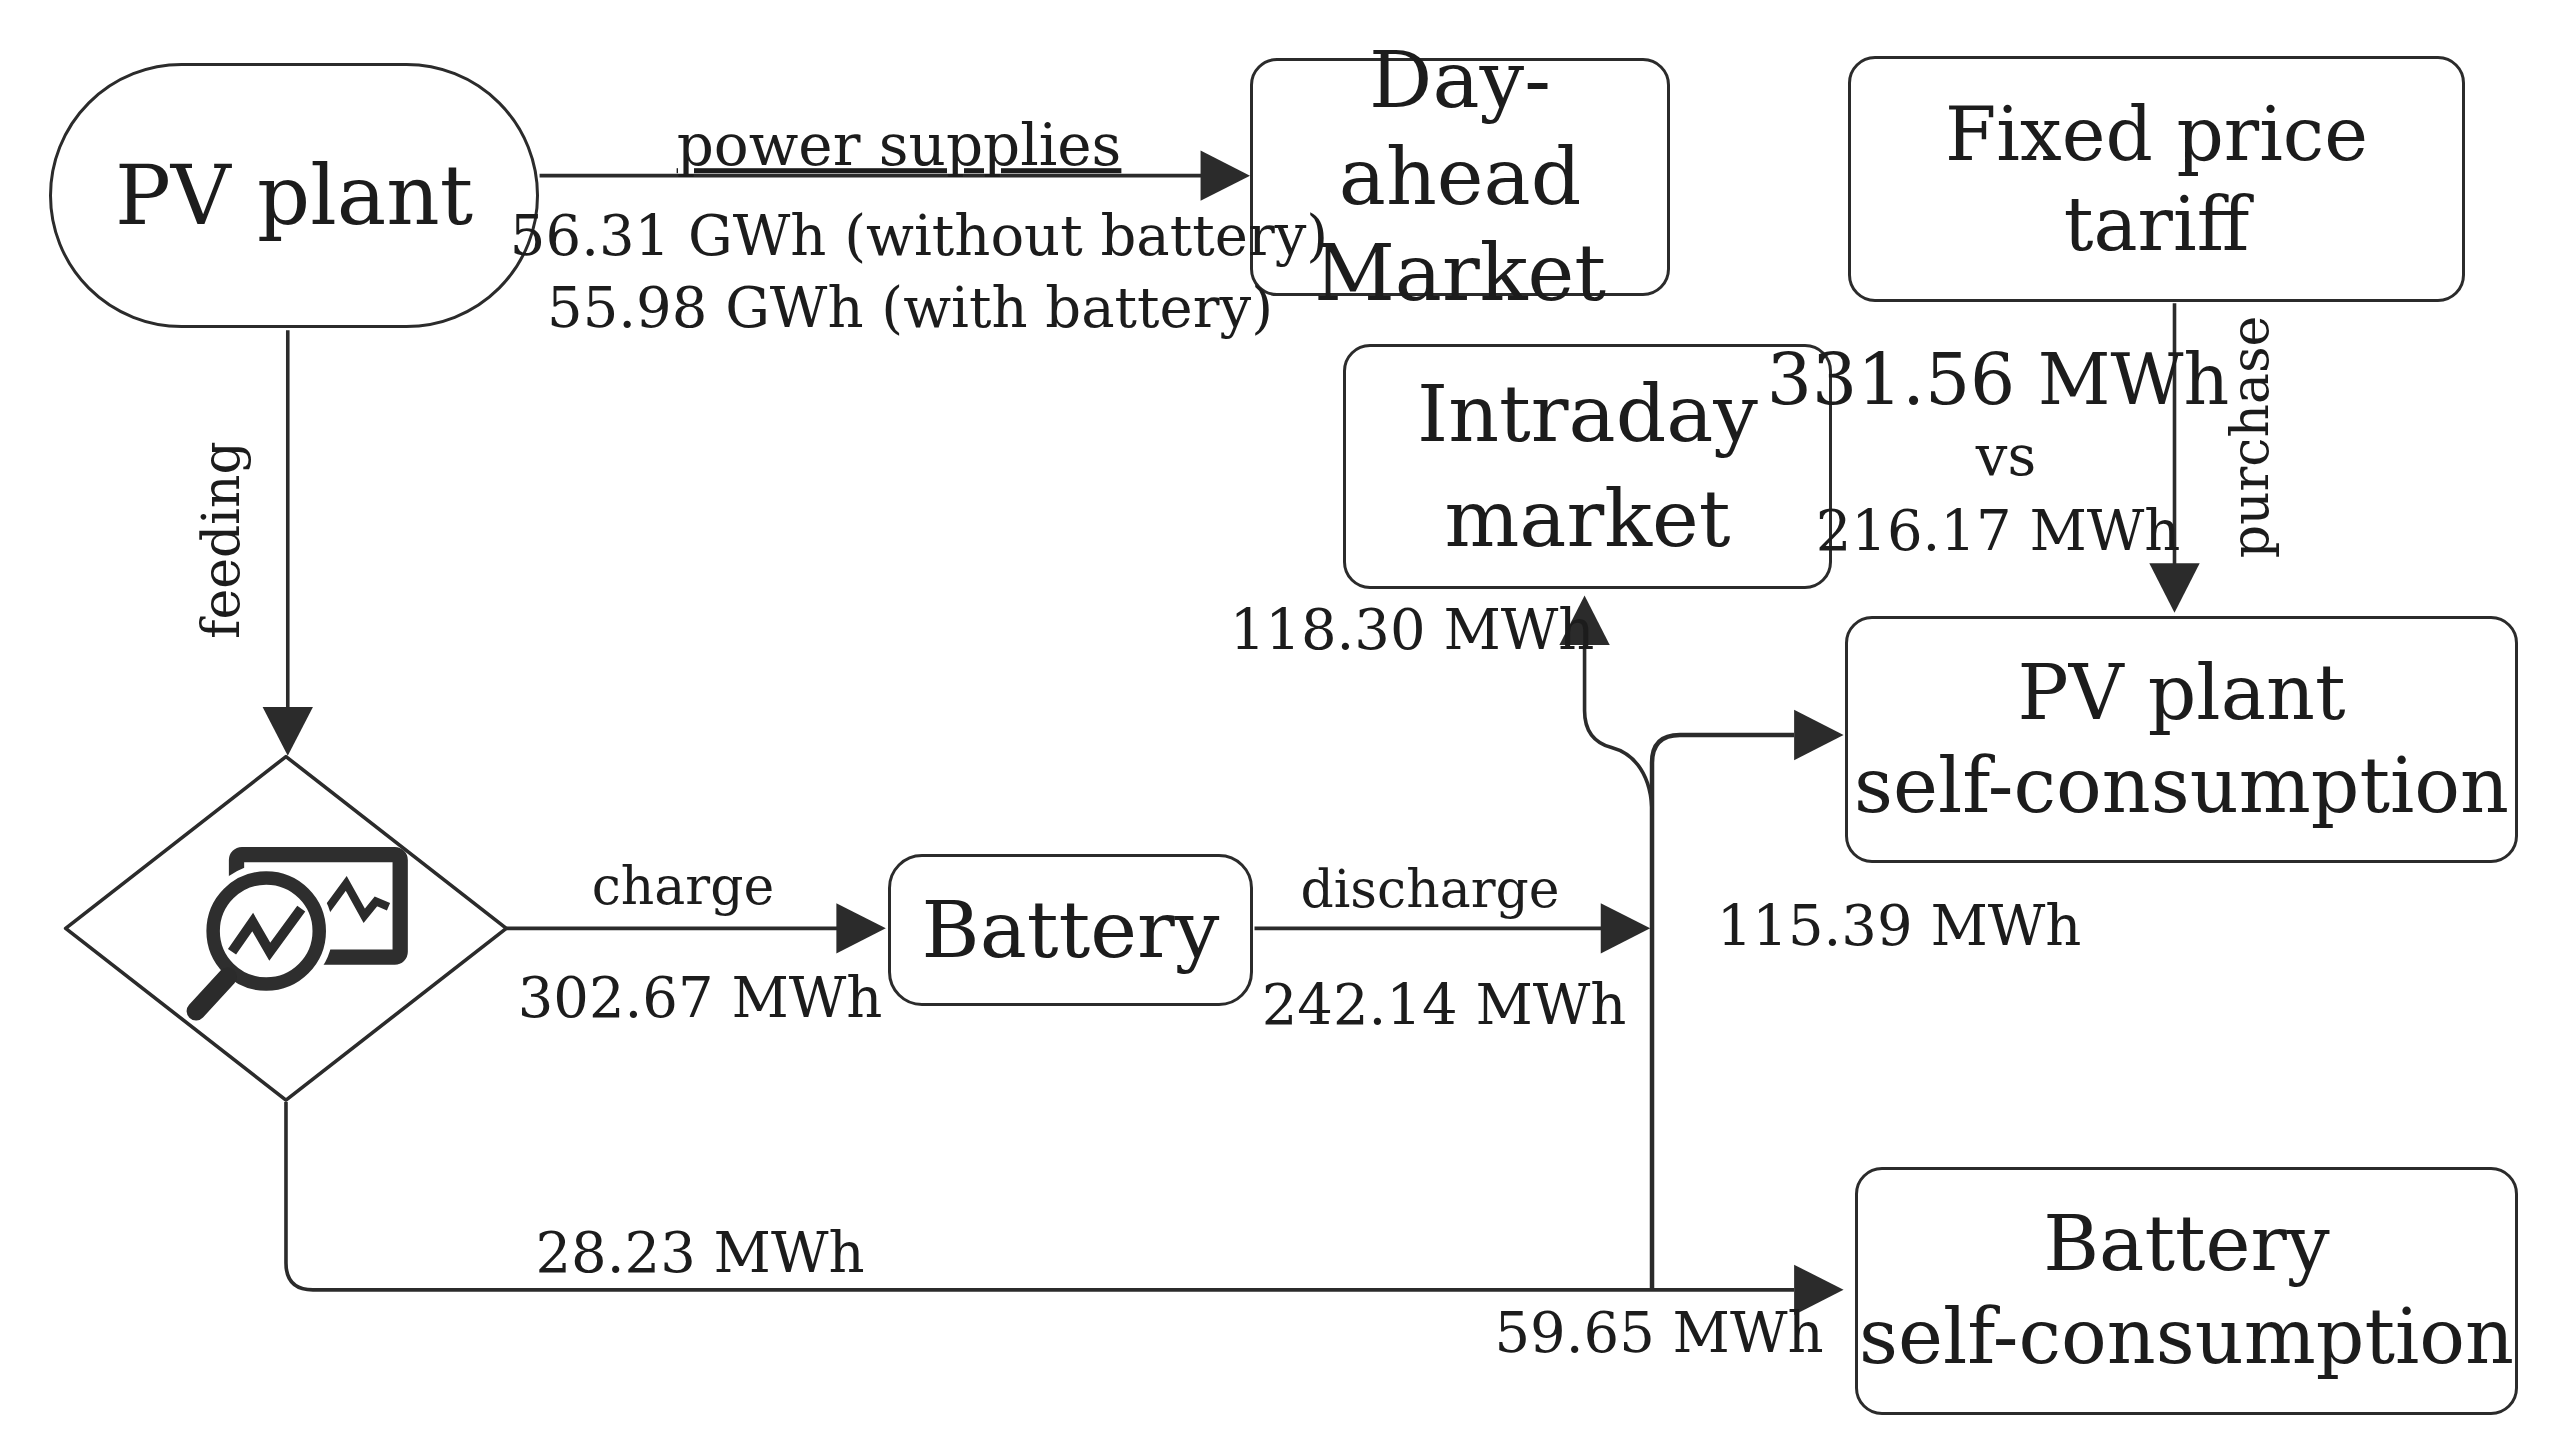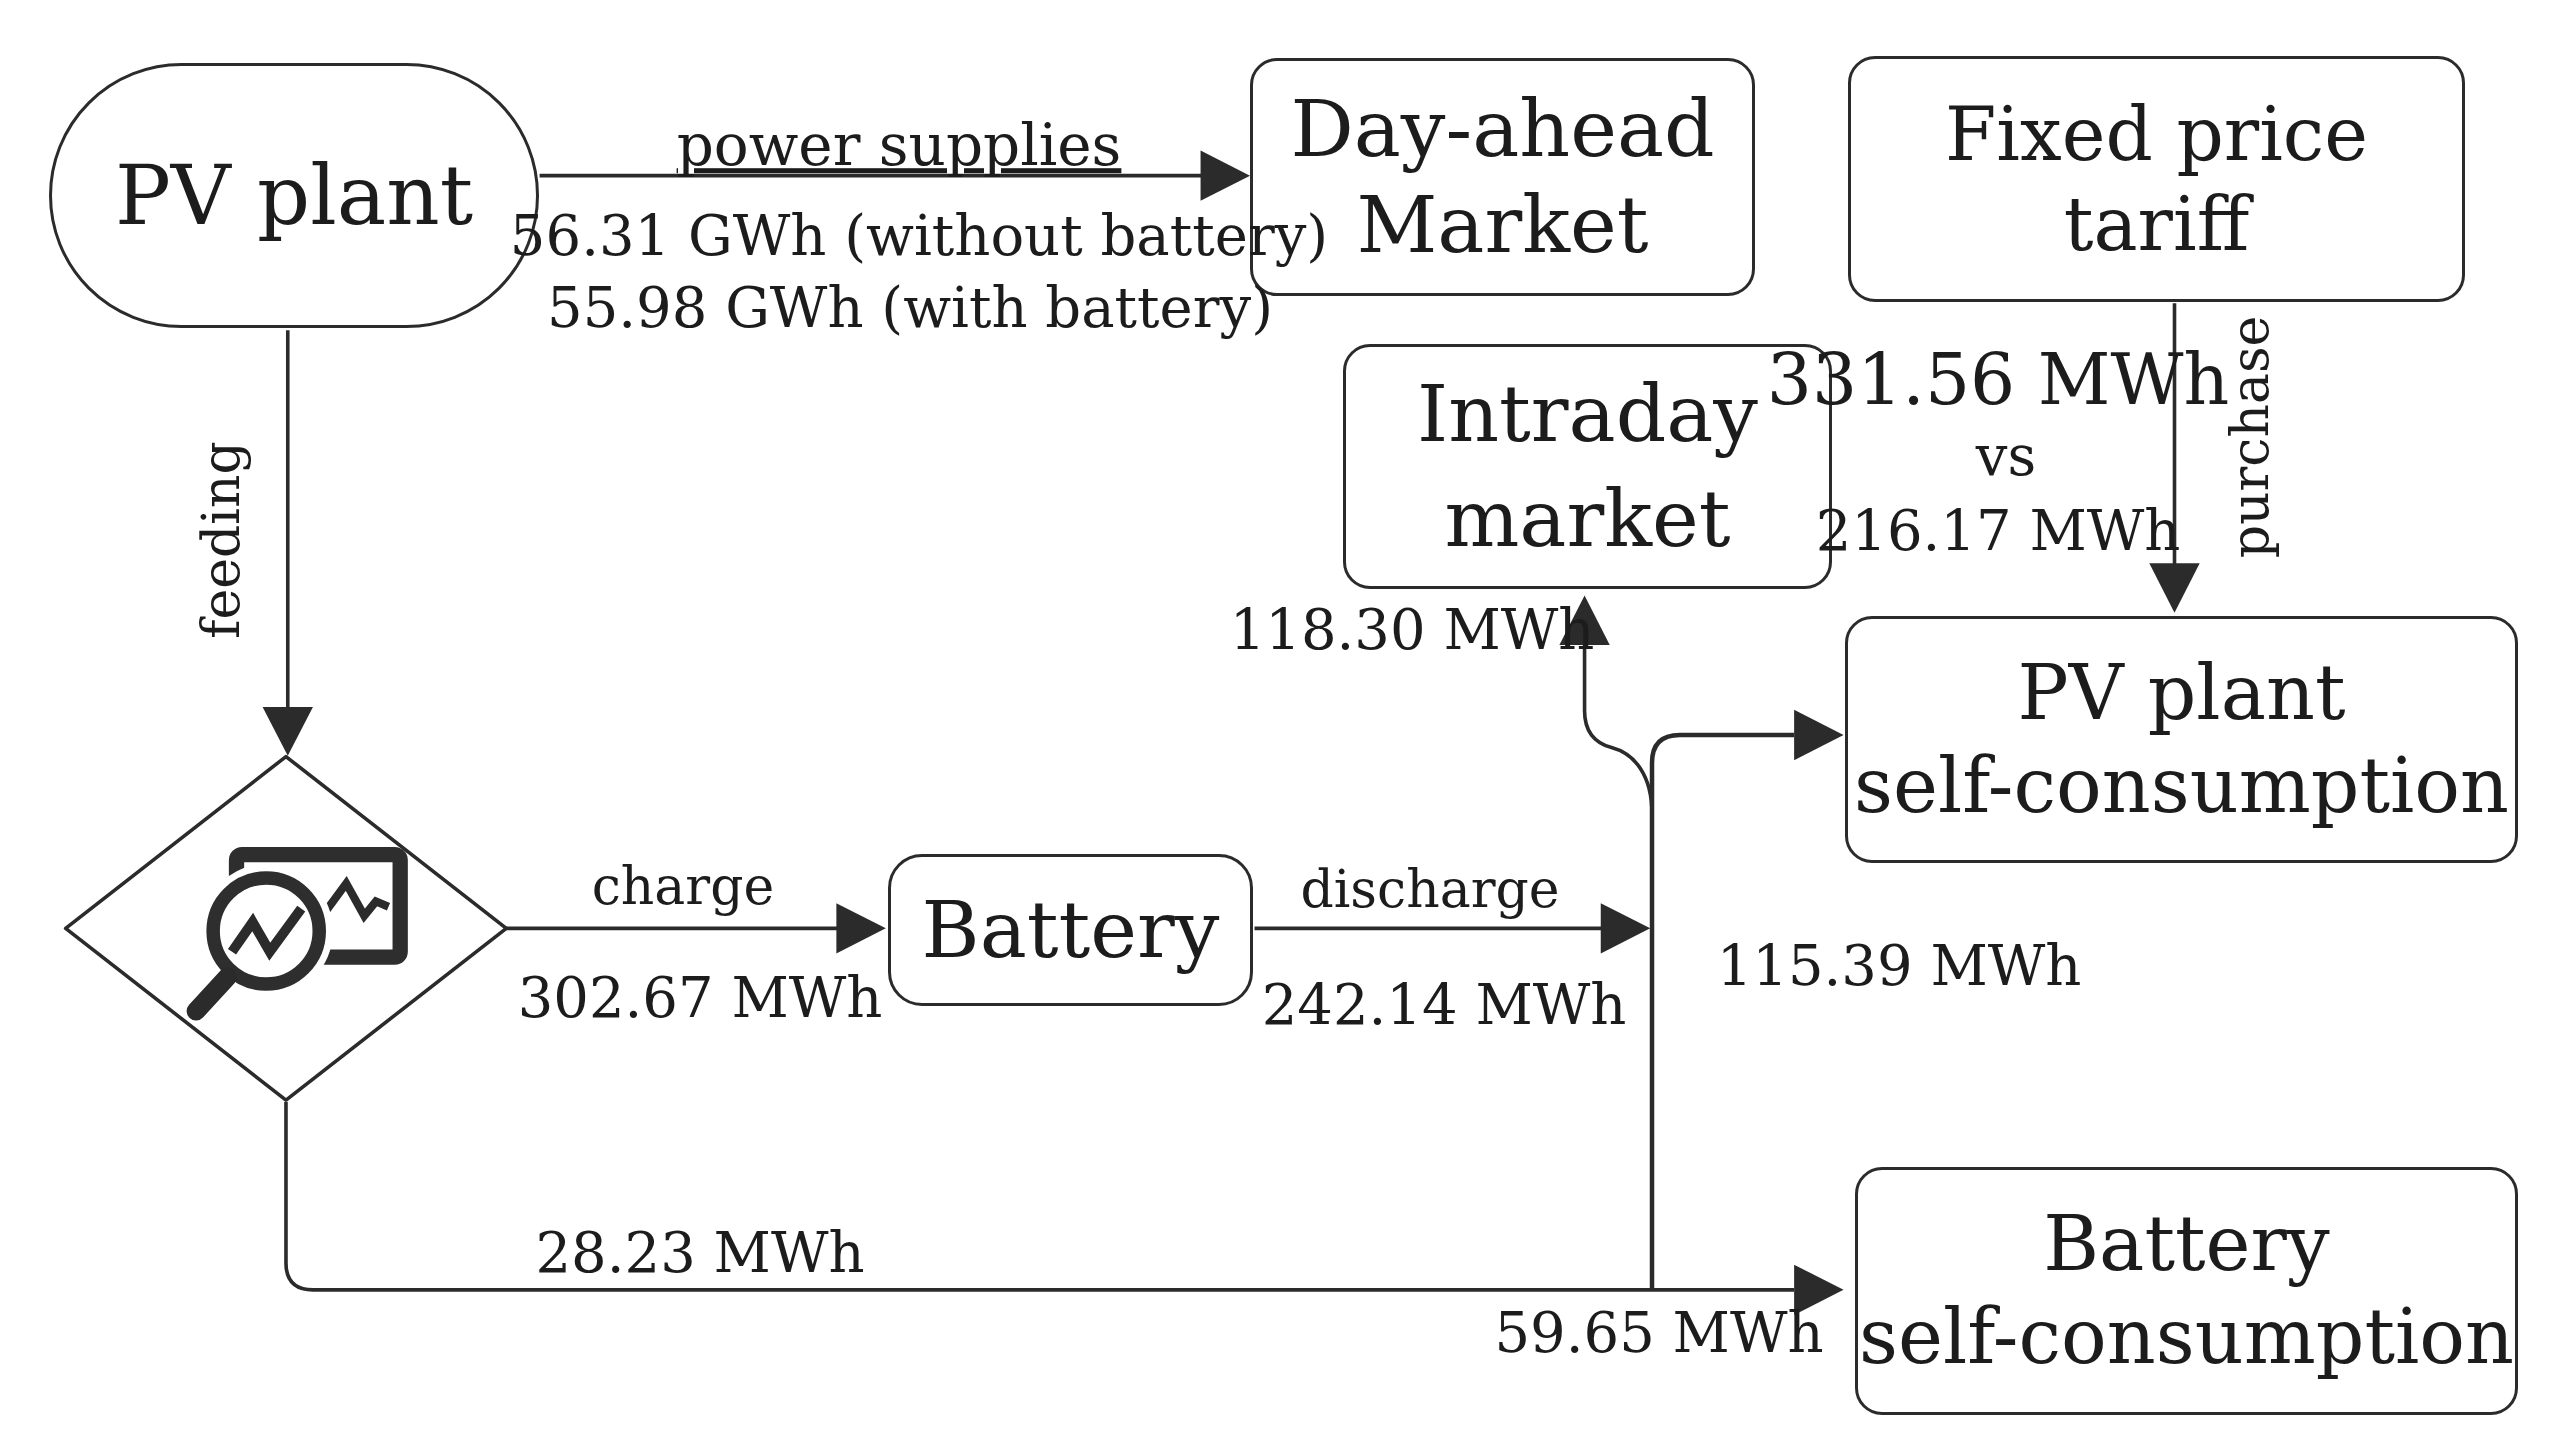--- a/index.html
+++ b/index.html
@@ -60,21 +60,21 @@
       <circle cx="296" cy="1035" r="59" fill="#ffffff" stroke="#2e2e2e" stroke-width="15"></circle>
       <polyline points="258,1058 281,1025 300,1058 335,1010" stroke="#2e2e2e" stroke-width="11"></polyline>
       <line x1="253" y1="1086" x2="218" y2="1124" stroke="#2e2e2e" stroke-width="21" stroke-linecap="round"></line>
     </g>
   </svg>
 
   <div class="node stadium" style="left:49px; top:63px; width:490px; height:265px; font-size:83px;">
     <span>PV plant</span>
   </div>
 
-  <div class="node rounded" style="left:1250px; top:58px; width:505px; height:238px; font-size:79px;">
+  <div class="node rounded" style="left:1250px; top:58px; width:420px; height:238px; font-size:79px;">
     <span>Day-ahead</span>
     <span>Market</span>
   </div>
 
   <div class="node rounded" style="left:1848px; top:56px; width:617px; height:246px; font-size:74px;">
     <span>Fixed price tariff</span>
   </div>
 
   <div class="node rounded" style="left:1343px; top:344px; width:489px; height:245px; font-size:79px;gap:8px;">
     <span>Intraday</span>
@@ -101,21 +101,21 @@
 
   <div class="lbl rot" style="left:221px; top:540px; font-size:52px;">feeding</div>
 
   <div class="lbl" style="left:683px;  top:886px;  font-size:52px;">charge</div>
   <div class="lbl" style="left:700px;  top:998px; font-size:56px;">302.67 MWh</div>
 
   <div class="lbl" style="left:1430px; top:889px;  font-size:52px;">discharge</div>
   <div class="lbl" style="left:1444px; top:1005px; font-size:56px;">242.14 MWh</div>
 
   <div class="lbl" style="left:1412px; top:630px;  font-size:56px;">118.30 MWh</div>
-  <div class="lbl" style="left:1899px; top:926px; font-size:56px;margin-top:40px;">115.39 MWh</div>
+  <div class="lbl" style="left:1899px; top:926px; font-size:56px;">115.39 MWh</div>
 
   <div class="lbl rot" style="left:2250px; top:437px; font-size:52px;">purchase</div>
 
   <div class="lbl" style="left:1998px; top:380px; font-size:71px;">331.56 MWh</div>
   <div class="lbl" style="left:2006px; top:456px; font-size:56px;">vs</div>
   <div class="lbl" style="left:1998px; top:531px; font-size:56px;">216.17 MWh</div>
 
   <div class="lbl" style="left:700px;  top:1253px; font-size:56px;">28.23 MWh</div>
   <div class="lbl" style="left:1659px; top:1333px; font-size:56px;">59.65 MWh</div>
 

